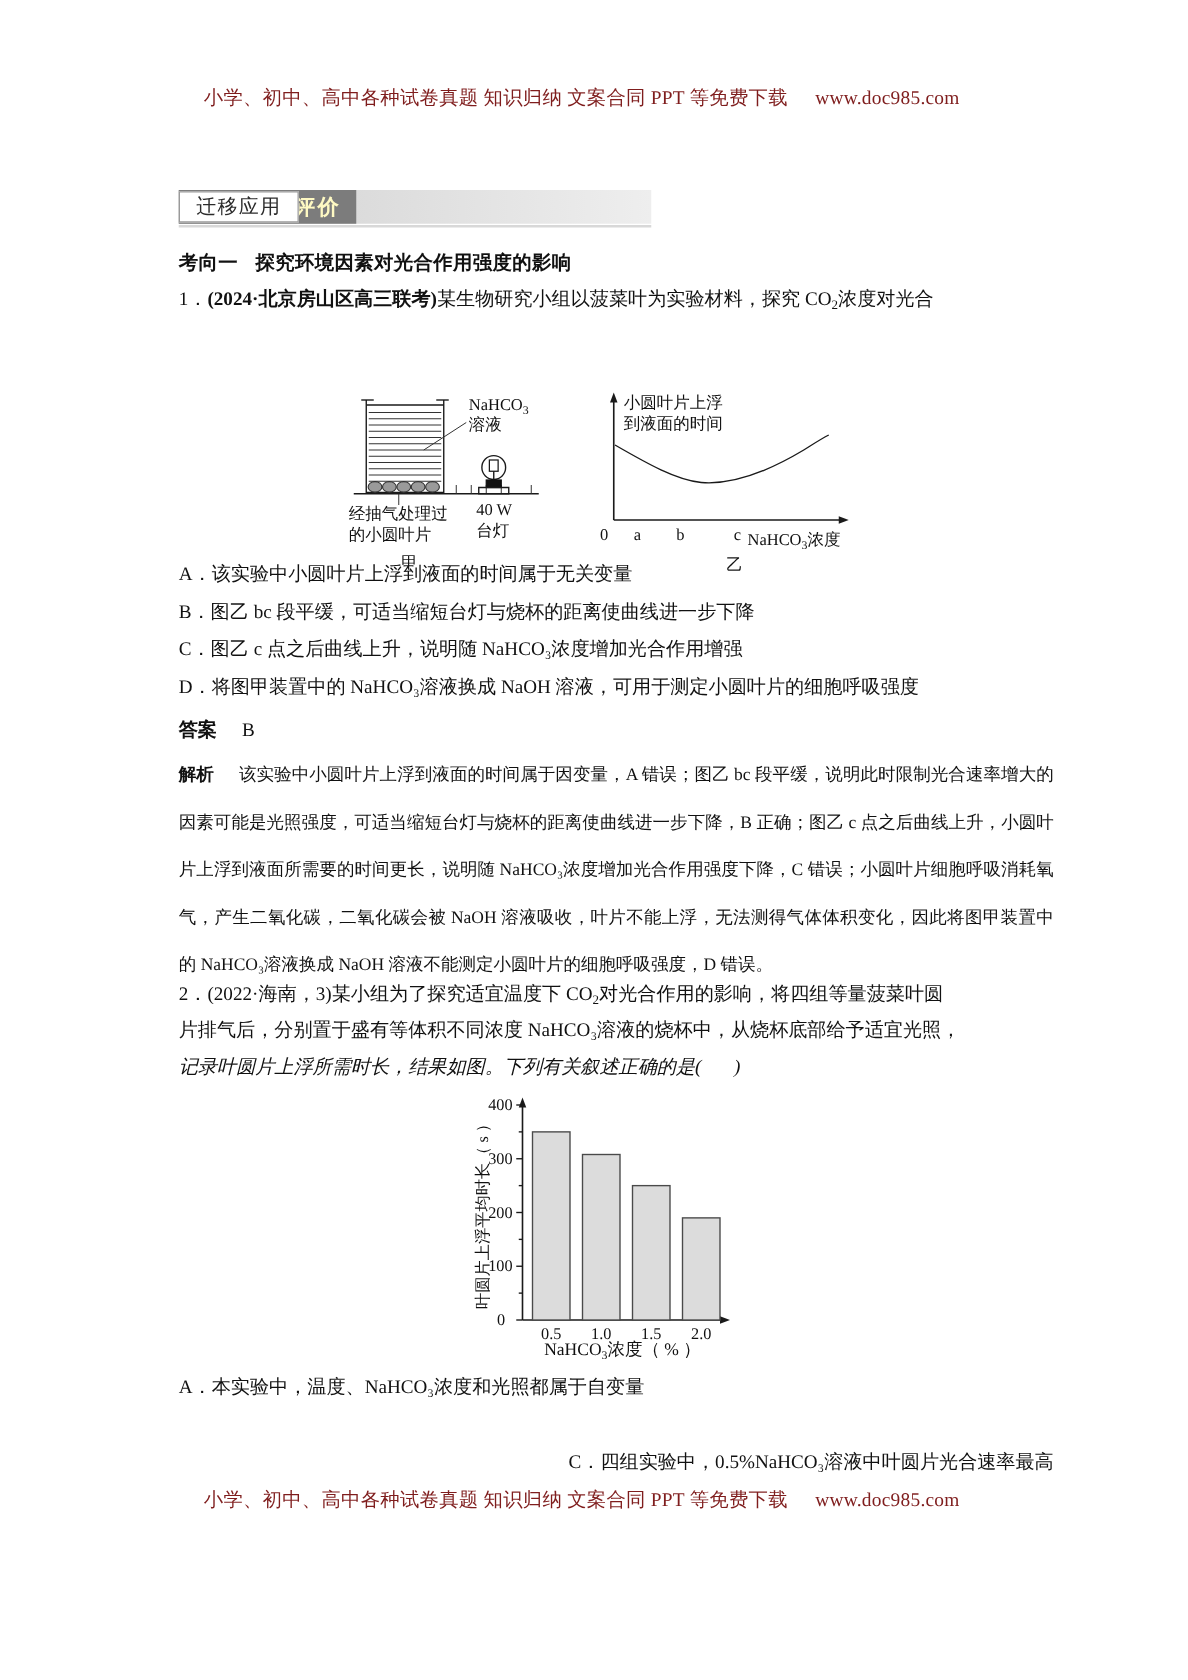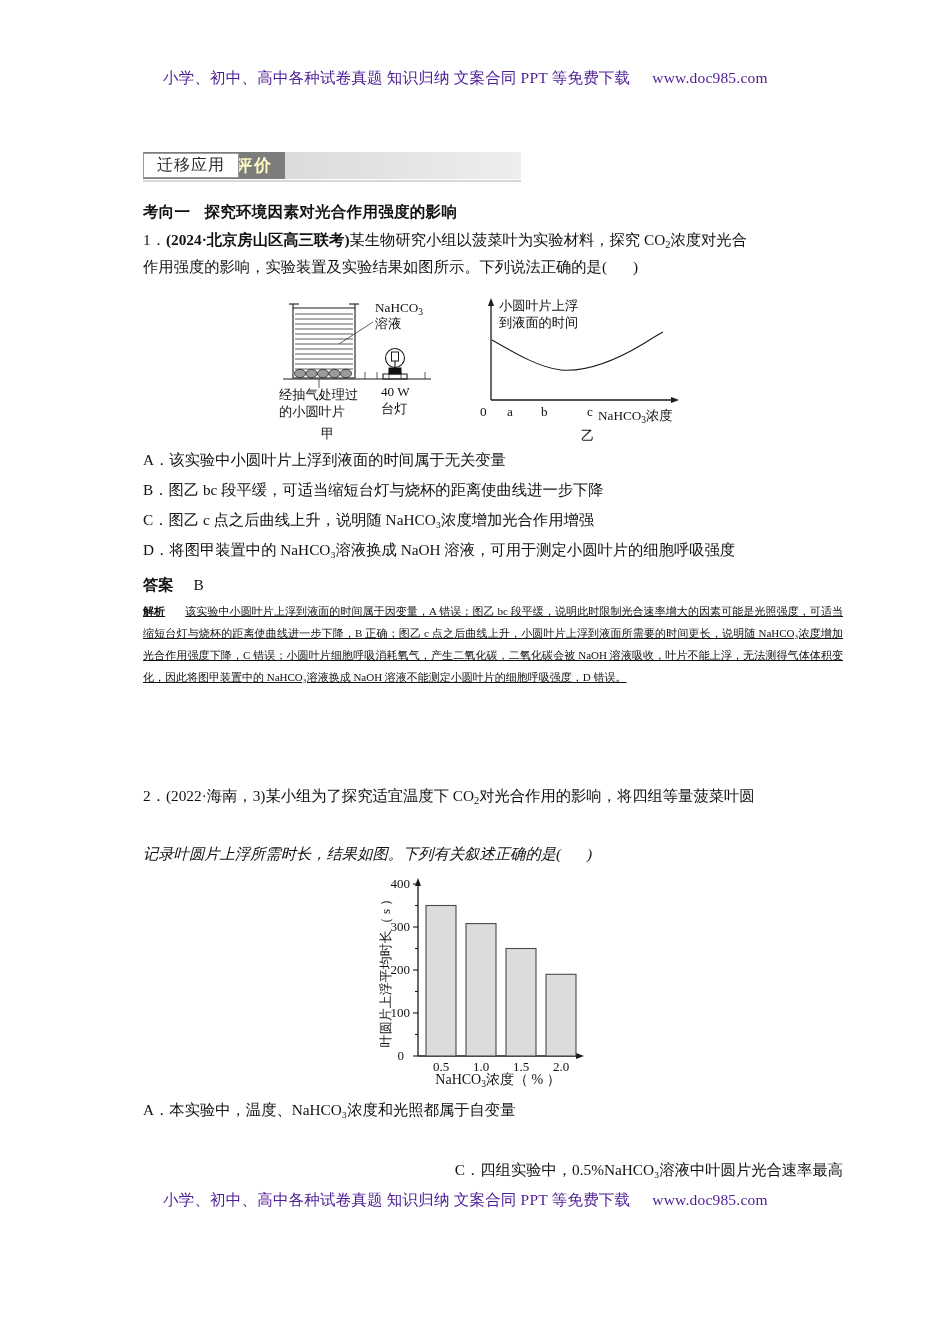--- a/index.html
+++ b/index.html
@@ -21,21 +21,21 @@
     width: 950px;
     height: 1344px;
   }
 
   
   .watermark {
     position: absolute;
     left: 163px;
     font-size: 15.5px;
     letter-spacing: 0.2px;
-    color: #4c1d95;
+    color: #7f1d1d;
     white-space: nowrap;
     font-family: "Liberation Serif", "DejaVu Serif", serif;
   }
   .watermark .site {
     margin-left: 22px;
     font-family: "Liberation Serif", "DejaVu Serif", serif;
   }
   .wm-top { top: 68px; }
   .wm-bottom { top: 1190px; }
 
@@ -105,37 +105,37 @@
     position: absolute;
     left: 143px;
     width: 700px;
     font-size: 15.3px;
     line-height: 27px;
     color: #111;
     font-family: "Liberation Serif", "DejaVu Serif", serif;
   }
   .kaoxiang {
     font-weight: bold;
-    font-family: Liberation Serif, serif;
+    font-family: Liberation Mono, monospace;
     font-size: 15.5px;
     letter-spacing: 0.3px;
   }
   .kaoxiang .gap { display:inline-block; width: 14px; }
   .q-para { text-align: justify; text-justify: inter-ideograph; }
   .opt { white-space: nowrap; }
   .lbl-bold { font-weight: bold; }
   sub { font-size: 0.68em; vertical-align: baseline; position: relative; top: 0.26em; }
   .blank { display:inline-block; width: 26px; }
 
   .ans-head { font-family: "Liberation Sans","DejaVu Sans",sans-serif; font-weight:600; }
   .jx { font-family: "Liberation Sans","DejaVu Sans",sans-serif; font-weight:600; }
-  .explain { text-align: justify; text-justify: inter-ideograph; font-size:11px; line-height:22px;text-decoration:underline; }
-
-  
-  .fig1 { position: absolute; left: 143px; top: 292px; width: 700px; height: 150px; }
+  .explain { text-align: justify; text-justify: inter-ideograph; font-size:14px; line-height:38px; }
+
+  
+  .fig1 { position: absolute; left: 143px; top: 308px; width: 700px; height: 150px; }
   svg { display: block; overflow: visible; }
   .stroke { fill:none; stroke:#1a1a1a; stroke-width:1.1; }
   .thin { fill:none; stroke:#333; stroke-width:0.8; }
   .figtext {
     font-family: "Liberation Serif","DejaVu Serif",serif;
     font-size: 13.2px; fill:#111;
   }
 
   
   .fig2 { position: absolute; left: 360px; top: 868px; width: 250px; height: 215px; }
@@ -162,23 +162,20 @@
   </div>
   <div class="banner-tab">迁移应用</div>
   <div class="banner-underline"></div>
 
   <div class="txt kaoxiang" style="top:198px;">
     <span>考向一</span><span class="gap"></span><span>探究环境因素对光合作用强度的影响</span>
   </div>
 
   <div class="txt q-para" style="top:226px;">
     <span>1．</span><span class="lbl-bold">(2024·北京房山区高三联考)</span><span>某生物研究小组以菠菜叶为实验材料，探究 CO</span><sub>2</sub><span>浓度对光合</span>
-  </div>
-  <div class="txt" style="top:253px;">
-    <span>作用强度的影响，实验装置及实验结果如图所示。下列说法正确的是(</span><span class="blank"></span><span>)</span>
   </div>
 
   <div class="fig1">
     <svg width="700" height="150" viewBox="0 0 700 150">
 
       <g>
 
         <path class="stroke" d="M150,12 L150,86 L212,86 L212,12"></path>
 
         <line class="stroke" x1="146" y1="12" x2="156" y2="12"></line>
@@ -278,20 +275,23 @@
   <div class="txt opt" style="top:536px;">
     <span>D．将图甲装置中的 NaHCO₃溶液换成 NaOH 溶液，可用于测定小圆叶片的细胞呼吸强度</span>
   </div>
 
   <div class="txt explain" style="top:600px; width:700px;">
     <span class="jx">解析</span><span class="gap" style="display:inline-block;width:20px;"></span><span>该实验中小圆叶片上浮到液面的时间属于因变量，A 错误；图乙 bc 段平缓，说明此时限制光合速率增大的因素可能是光照强度，可适当缩短台灯与烧杯的距离使曲线进一步下降，B 正确；图乙 c 点之后曲线上升，小圆叶片上浮到液面所需要的时间更长，说明随 NaHCO₃浓度增加光合作用强度下降，C 错误；小圆叶片细胞呼吸消耗氧气，产生二氧化碳，二氧化碳会被 NaOH 溶液吸收，叶片不能上浮，无法测得气体体积变化，因此将图甲装置中的 NaHCO₃溶液换成 NaOH 溶液不能测定小圆叶片的细胞呼吸强度，D 错误。</span>
   </div>
 
   <div class="txt q-para" style="top:782px;">
     <span>2．</span><span>(2022·海南，3)</span><span>某小组为了探究适宜温度下 CO</span><sub>2</sub><span>对光合作用的影响，将四组等量菠菜叶圆</span>
+  </div>
+  <div class="txt" style="top:811px;">
+    <span>片排气后，分别置于盛有等体积不同浓度 NaHCO₃溶液的烧杯中，从烧杯底部给予适宜光照，</span>
   </div>
   <div class="txt" style="top:840px;font-style:italic;">
     <span>记录叶圆片上浮所需时长，结果如图。下列有关叙述正确的是(</span><span class="blank"></span><span>)</span>
   </div>
 
   <div class="fig2">
     <svg width="250" height="215" viewBox="0 0 250 215">
 
       <line x1="58" y1="188" x2="58" y2="16" class="axis"></line>
       <polygon points="58,10 55,18 61,18" fill="#1a1a1a"></polygon>

